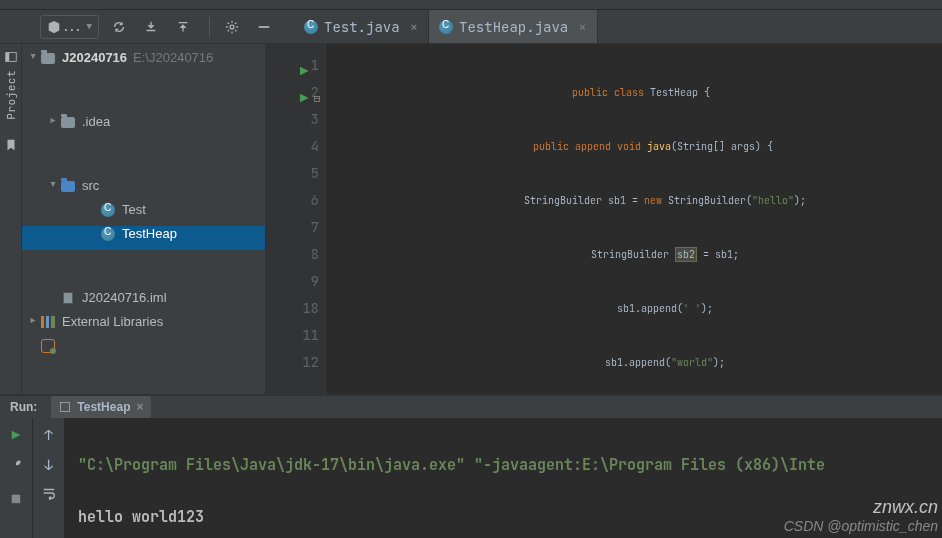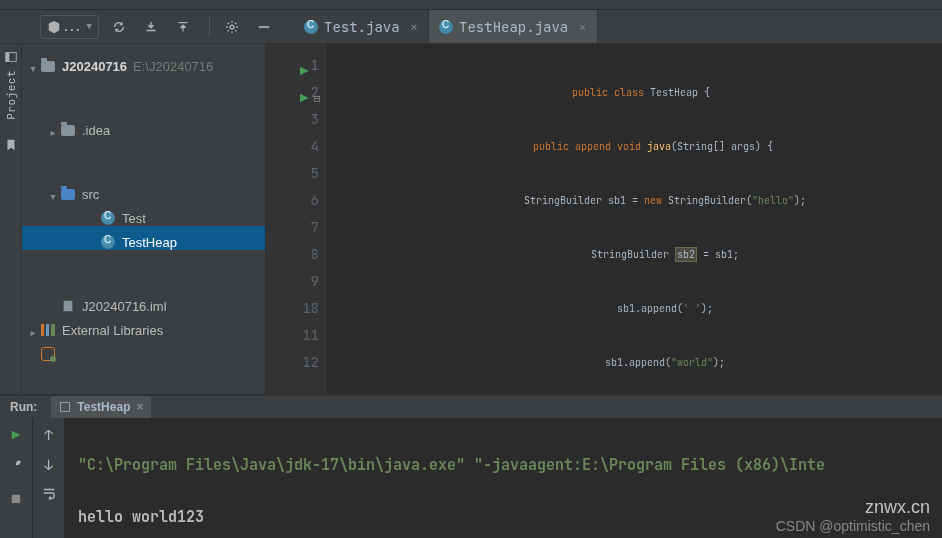--- a/index.html
+++ b/index.html
@@ -54,21 +54,21 @@
   writing-mode: vertical-rl; transform: rotate(180deg);
   font-size: 11px; color: #bbb; margin-top: 6px; cursor: pointer; letter-spacing: 0.5px;
 }
 .side-handle .folder-icon { color: #afb1b3; margin-top: 18px; }
 
 .project-tree {
   width: 244px; background: #3c3f41; border-right: 1px solid #323232;
   padding-top: 6px; overflow: hidden; font-family: "Segoe UI", sans-serif; font-size: 13px;
 }
 .tree-row {
-  display: flex; align-items: flex-end; height: 24px; padding-left: 4px;
+  display: flex; align-items: flex-start; height: 24px; padding-left: 4px;
   color: #bbbbbb; cursor: pointer; white-space: nowrap;
 }
 .tree-row.sel { background: #0d5a8f; color: #fff; }
 .tree-row .arrow { width: 14px; text-align: center; color: #888; font-size: 10px; }
 .tree-row .arrow.open::before { content: "▾"; }
 .tree-row .arrow.closed::before { content: "▸"; }
 .tree-row .ticon { width: 16px; height: 16px; margin-right: 6px; display: flex; align-items: center; justify-content: center; }
 .tree-row .label { flex: 0 0 auto; }
 .tree-row .hint { color: #787878; margin-left: 6px; }
 .tree-row .bold { font-weight: bold; color: #d5d5d5; }
@@ -126,22 +126,22 @@
 }
 .console {
   flex: 1; padding: 8px 0 0 14px; color: #bbbbbb; font-size: 15px;
   line-height: 26px; white-space: pre; overflow: hidden;
 }
 .console .cstr { color: #6a8759; }
 
 
 .svg { width: 14px; height: 14px; }
 .watermark {
-  position: absolute; right: 12px; bottom: 4px; color: #999;
-  font-family: sans-serif; font-size: 14px; opacity: .85;
+  position: absolute; right: 4px; bottom: 4px; color: #999;
+  font-family: sans-serif; font-size: 14px; opacity: .85; font-style: italic;
 }
 .watermark .zn { font-size: 18px; font-weight: 500; color: #ddd; }
 
 
 .java-icon {
   width: 14px; height: 14px; border-radius: 50%;
   background: radial-gradient(circle at 40% 40%, #519aba 0%, #3a7a97 100%);
   display: inline-block; position: relative;
 }
 .java-icon::after {

